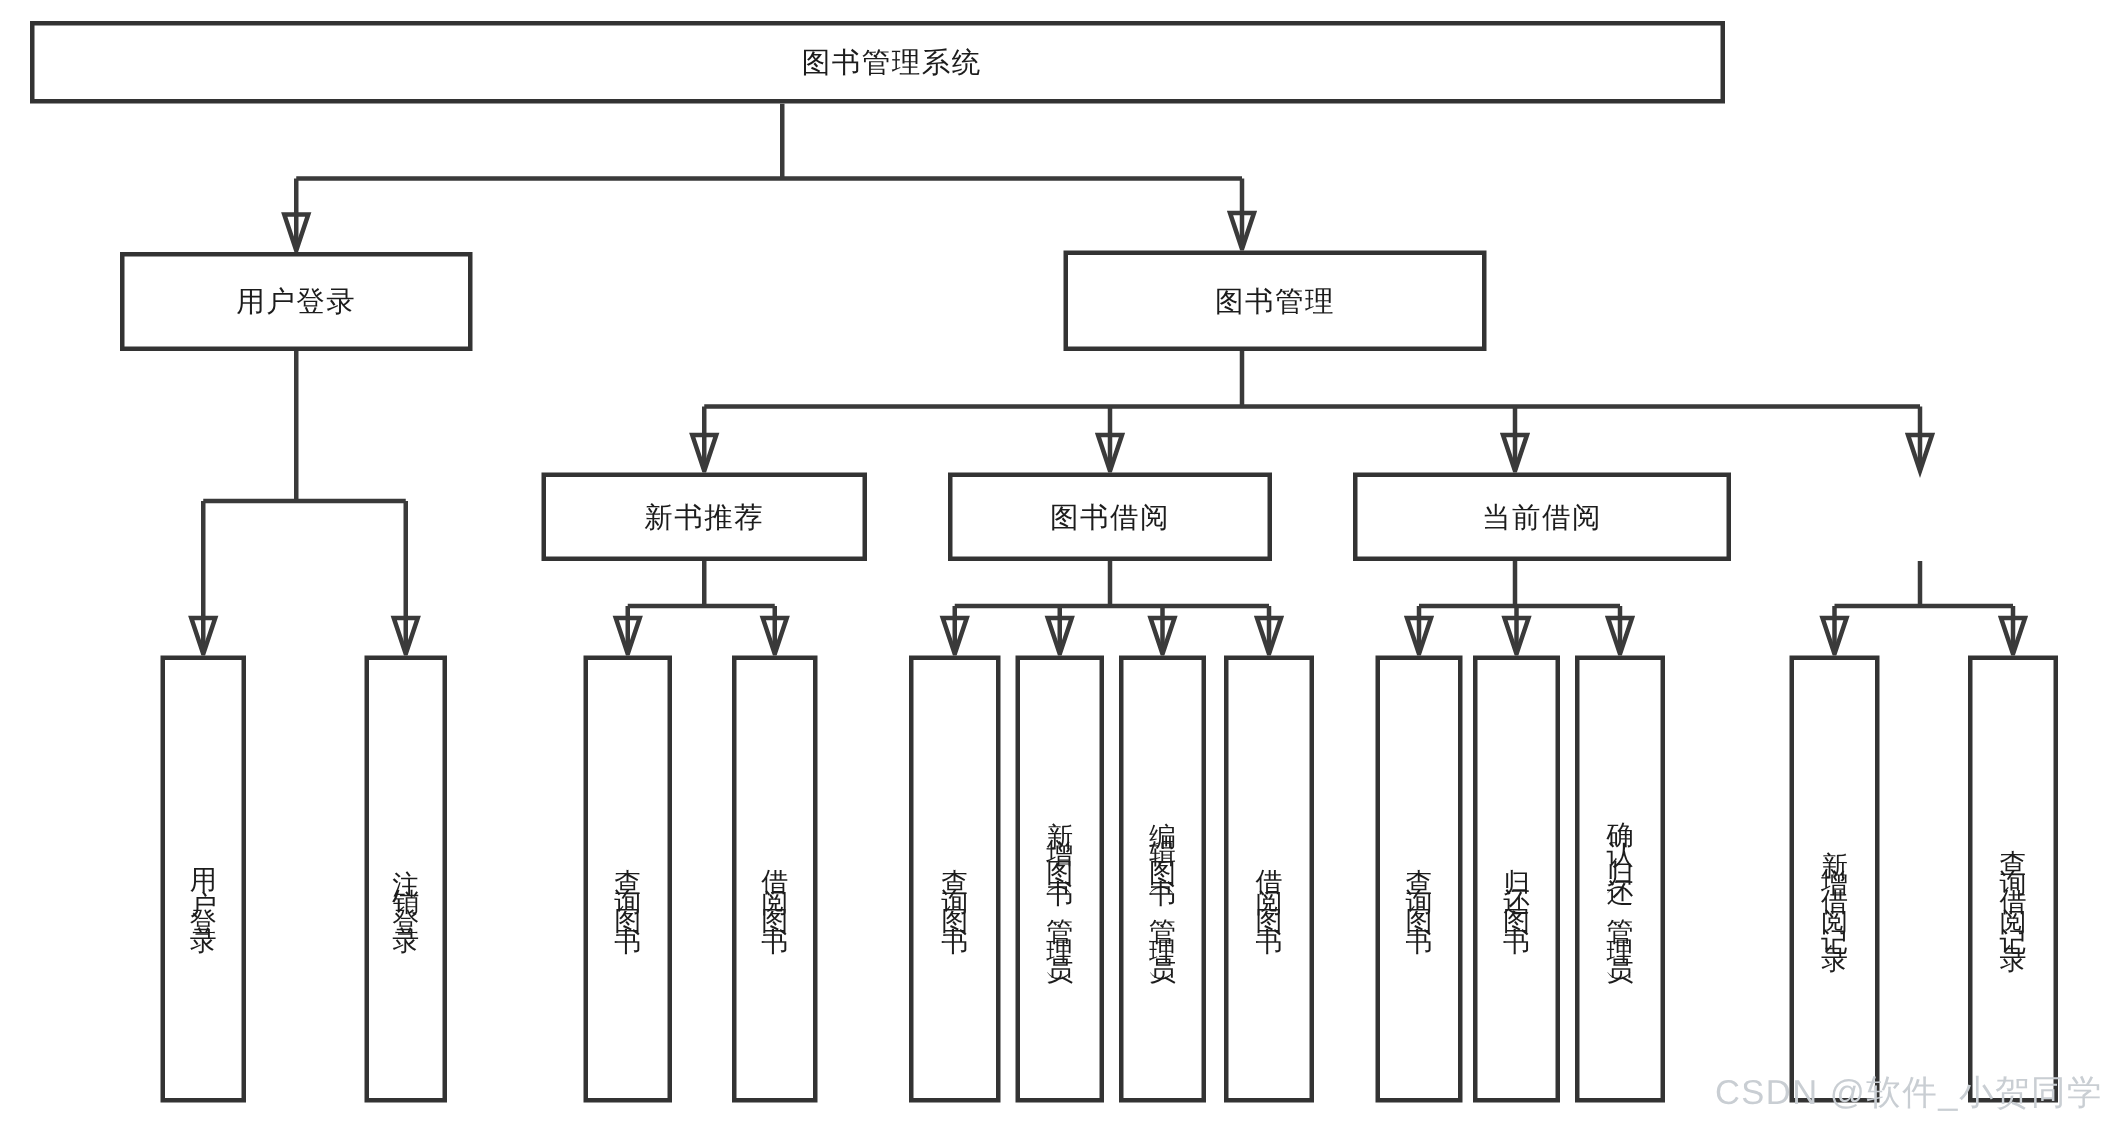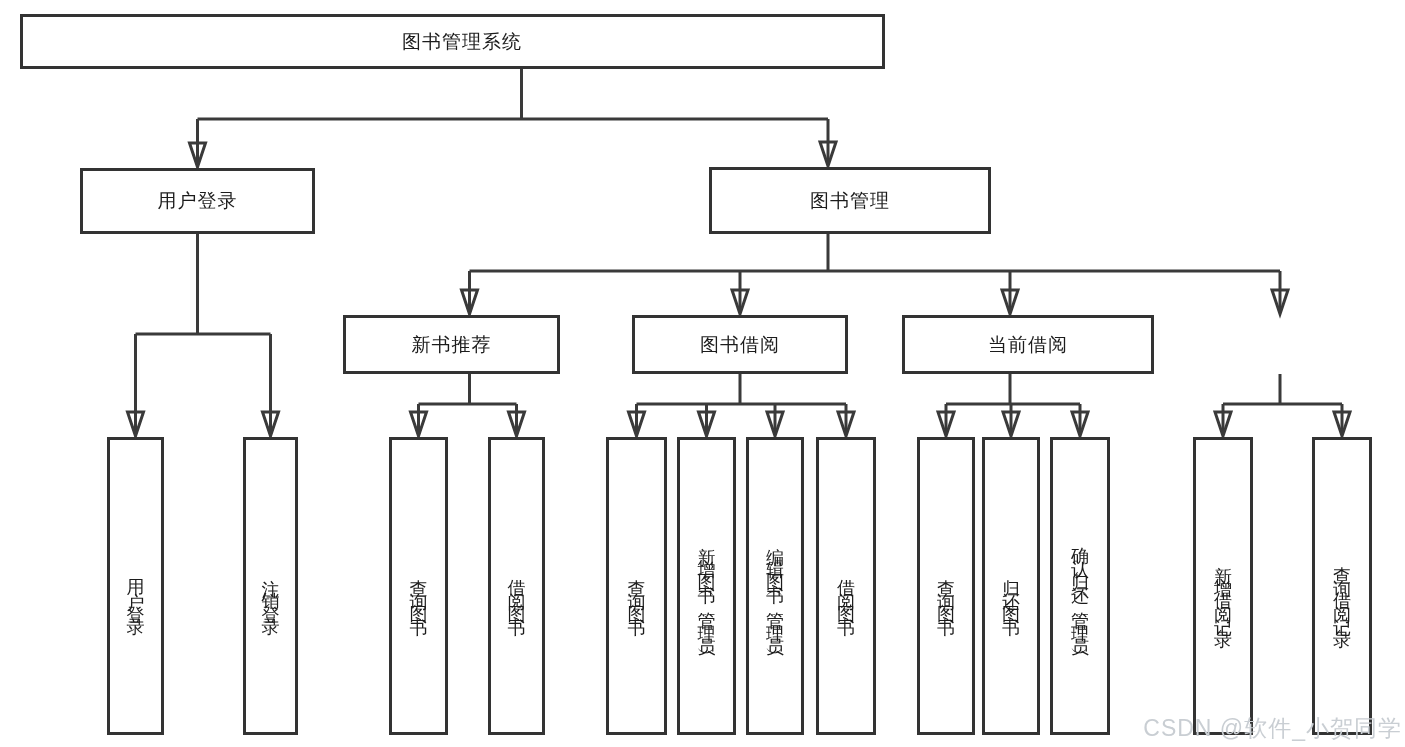--- a/index.html
+++ b/index.html
@@ -74,26 +74,26 @@
     <path d="M1010,374 V404 M946,404 H1080"></path>
     <line x1="946" y1="404" x2="946" y2="435" marker-end="url(#arr)"></line>
     <line x1="1011" y1="404" x2="1011" y2="435" marker-end="url(#arr)"></line>
     <line x1="1080" y1="404" x2="1080" y2="435" marker-end="url(#arr)"></line>
 
     <path d="M1280,374 V404 M1223,404 H1342"></path>
     <line x1="1223" y1="404" x2="1223" y2="435" marker-end="url(#arr)"></line>
     <line x1="1342" y1="404" x2="1342" y2="435" marker-end="url(#arr)"></line>
   </svg>
 
-  <div class="box hbox" style="left:20px;top:14px;width:865px;height:55px;padding-left:19px;">图书管理系统</div>
+  <div class="box hbox" style="left:20px;top:14px;width:1130px;height:55px;padding-left:19px;">图书管理系统</div>
 
   <div class="box hbox" style="left:80px;top:168px;width:235px;height:66px;">用户登录</div>
   <div class="box hbox" style="left:709px;top:167px;width:282px;height:67px;">图书管理</div>
 
-  <div class="box hbox" style="left:343px;top:315px;width:217px;height:59px;">新书推荐</div>
+  <div class="box hbox" style="left:361px;top:315px;width:217px;height:59px;">新书推荐</div>
   <div class="box hbox" style="left:632px;top:315px;width:216px;height:59px;">图书借阅</div>
   <div class="box hbox" style="left:902px;top:315px;width:252px;height:59px;">当前借阅</div>
 
   <div class="box vbox" style="left:107px;top:437px;width:57px;height:298px;">用户登录</div>
   <div class="box vbox" style="left:243px;top:437px;width:55px;height:298px;">注销登录</div>
 
   <div class="box vbox" style="left:389px;top:437px;width:59px;height:298px;">查询图书</div>
   <div class="box vbox" style="left:488px;top:437px;width:57px;height:298px;">借阅图书</div>
 
   <div class="box vbox" style="left:606px;top:437px;width:61px;height:298px;">查询图书</div>

